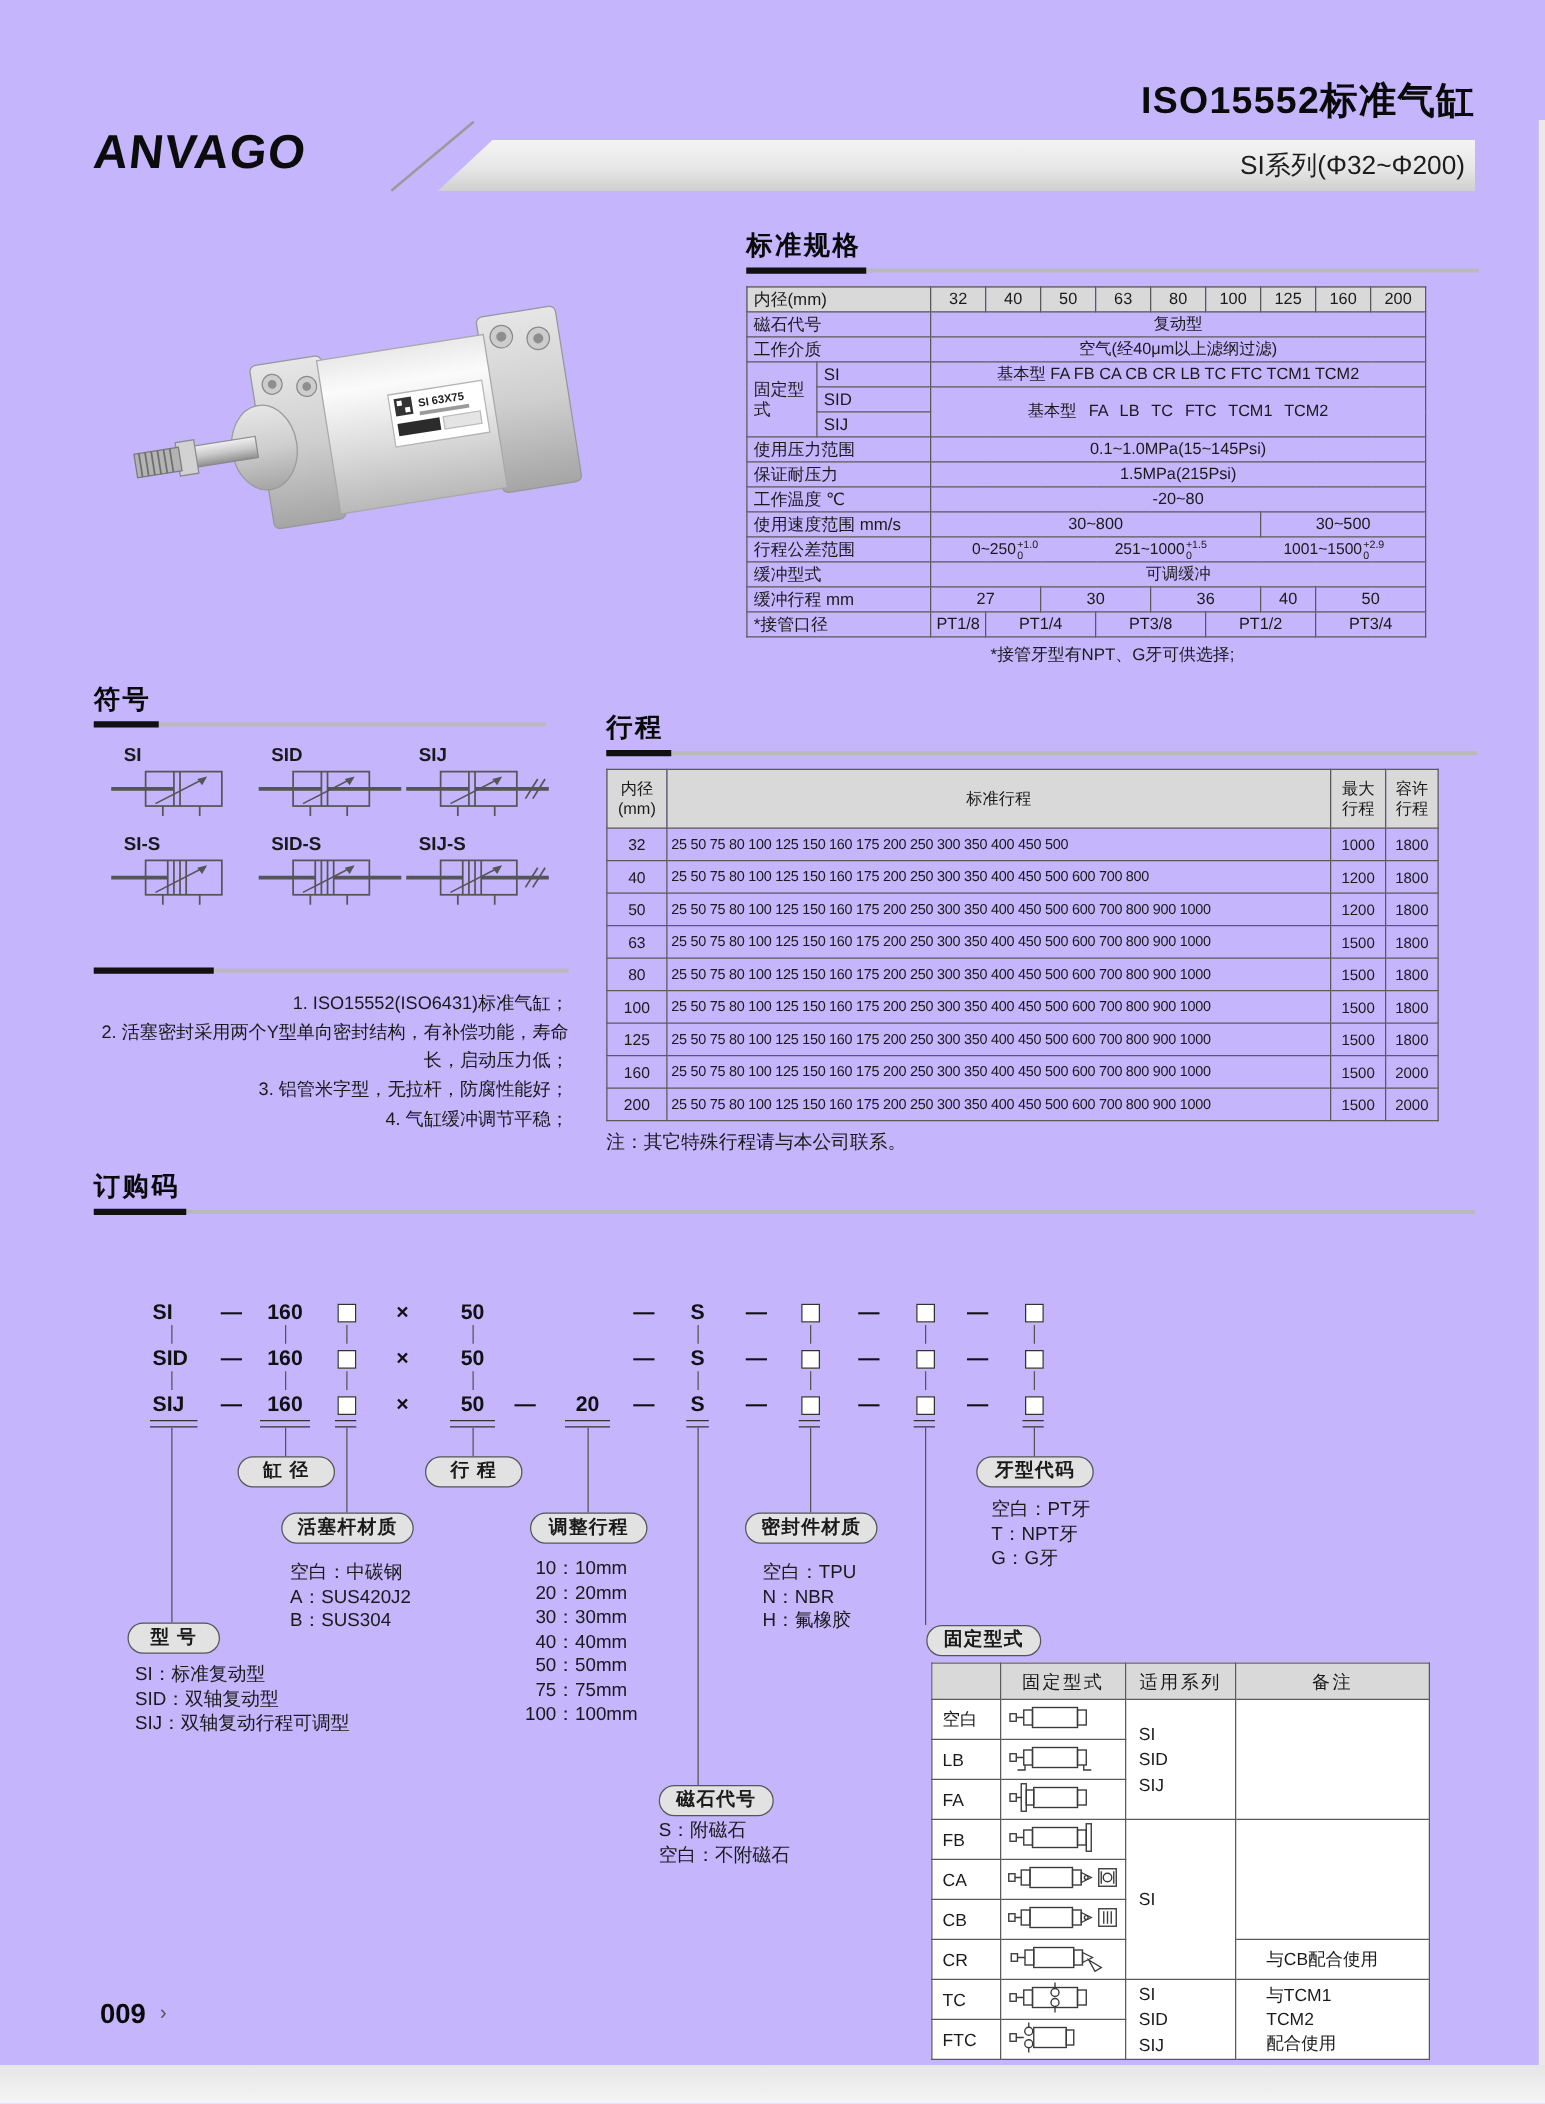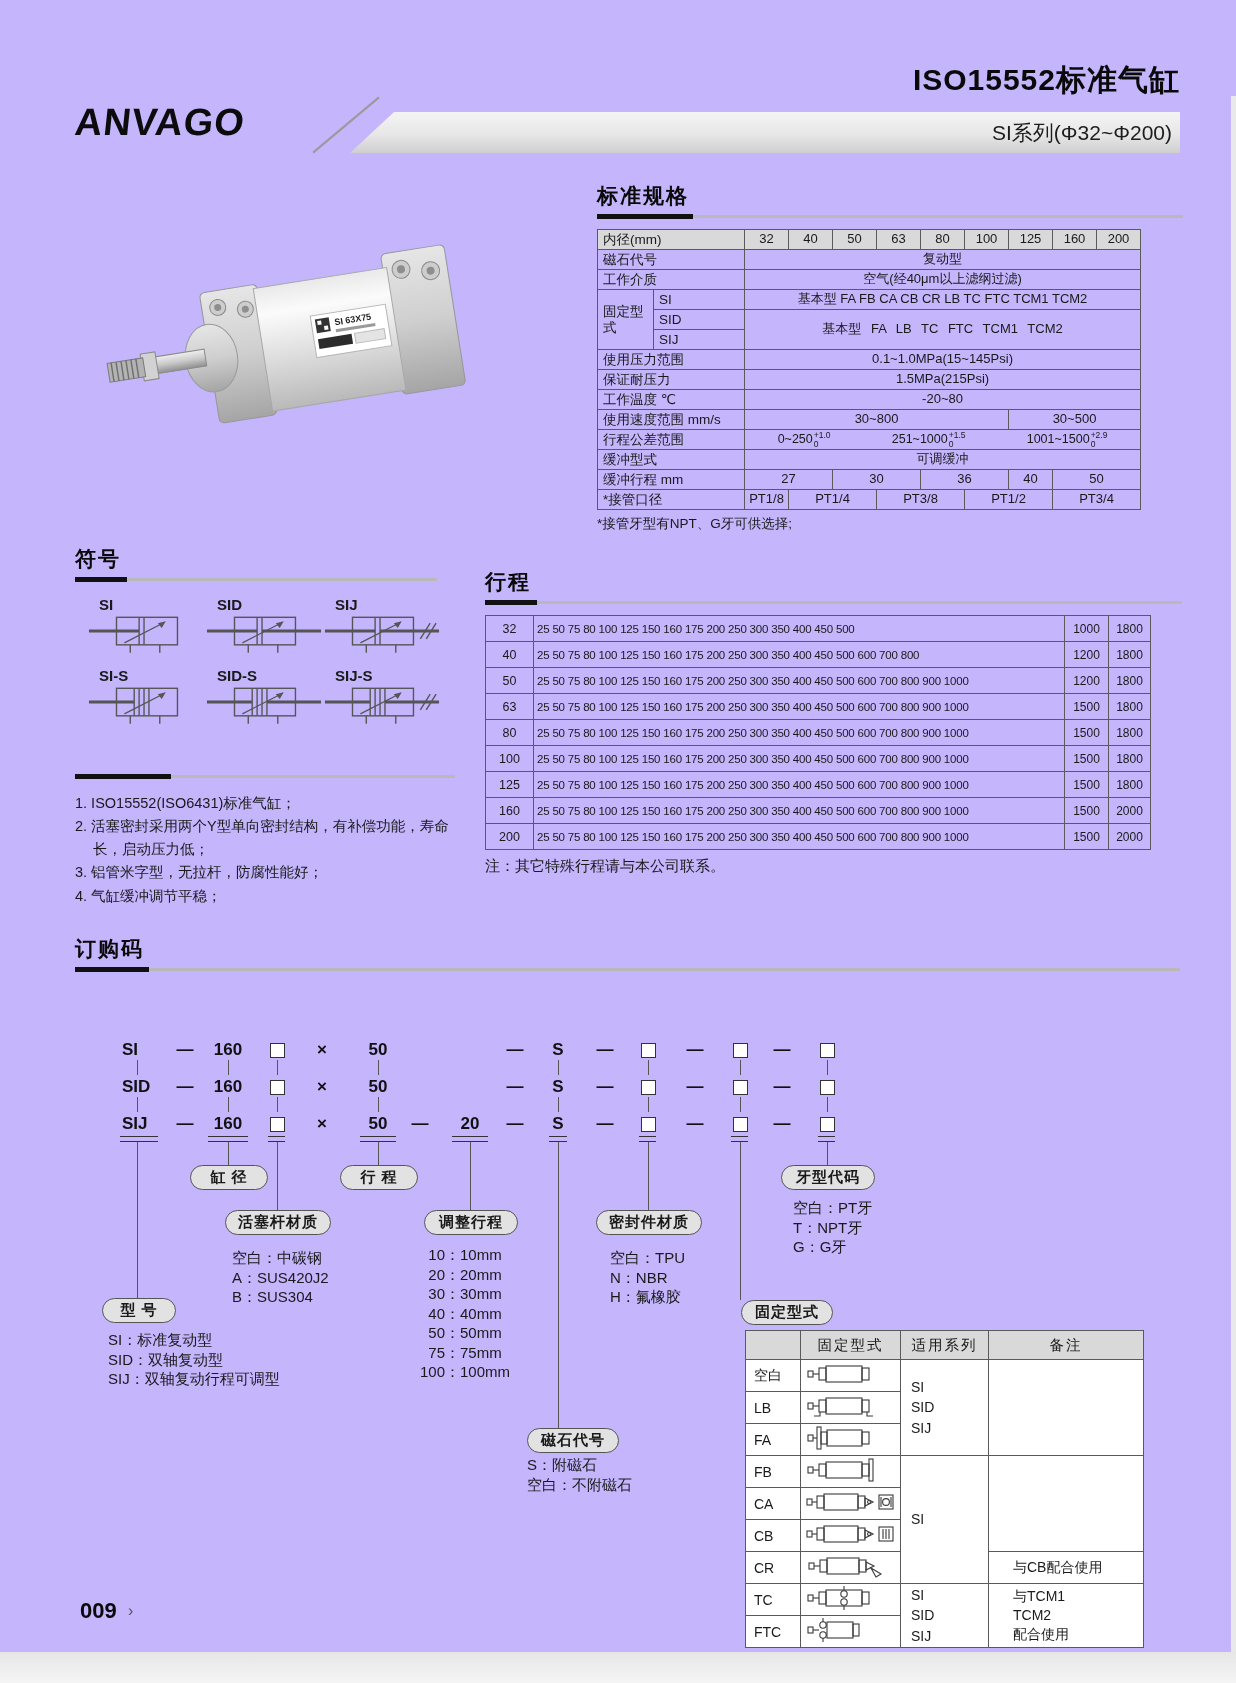--- a/index.html
+++ b/index.html
@@ -21,39 +21,39 @@
   
   .spec-wrap{position:absolute;left:597px;top:182px;width:586px;}
   table.spec{border-collapse:collapse;table-layout:fixed;width:543px;margin-top:10px;font-size:13px;}
   table.spec td{border:1px solid #5a5a5a;text-align:center;height:19px;padding:0 2px;line-height:1.15;overflow:hidden;}
   table.spec td.lbl{text-align:left;padding-left:5px;font-size:13.5px;}
   table.spec tr.gray td{background:#d9d9d9;}
   table.spec td.ws{word-spacing:6px;}
   .tolcell{display:flex;justify-content:space-around;align-items:center;}
   .tolgrp{display:inline-flex;align-items:center;font-size:12.5px;}
   .tolstack{display:inline-flex;flex-direction:column;font-size:8.5px;line-height:1.05;margin-left:1px;text-align:left;}
-  .spec-note{margin-top:5px;font-size:13.5px;}
+  .spec-note{margin-top:5px;font-size:13.5px;text-align:center;}
   
   .sym-wrap{position:absolute;left:75px;top:545px;width:362px;}
   .symgrid{position:relative;margin-top:14px;margin-left:12px;display:grid;grid-template-columns:118px 118px 118px;row-gap:10px;}
   .symcell .symlab{font-size:15px;font-weight:bold;padding-left:12px;}
   .symcell svg{display:block;}
   .sym-stroke{stroke:#555;fill:none;stroke-width:1.4;}
   
   .stroke-wrap{position:absolute;left:485px;top:568px;width:697px;}
   table.stroke{border-collapse:collapse;table-layout:fixed;width:665px;margin-top:10px;}
   table.stroke td{border:1px solid #5a5a5a;overflow:hidden;}
   table.stroke td.hd{background:#d9d9d9;text-align:center;font-size:13px;white-space:pre-line;line-height:1.25;height:44px;vertical-align:middle;}
   table.stroke td.bore{text-align:center;font-size:12.5px;height:23px;}
   table.stroke td.std{font-size:11.5px;letter-spacing:-0.2px;white-space:nowrap;padding-left:3px;}
   table.stroke td.num{text-align:center;font-size:12px;}
   .stroke-note{margin-top:7px;font-size:15px;}
   
   .feat-wrap{position:absolute;left:75px;top:770px;width:380px;}
-  .feat-list{margin-top:13px;font-size:14.5px;line-height:1.55;}
+  .feat-list{margin-top:13px;font-size:14.5px;line-height:1.55;text-align:right;}
   .feat-list div{padding-left:18px;text-indent:-18px;margin-bottom:1px;}
   
   .order-title{position:absolute;left:75px;top:935px;width:1105px;}
   .code-item{position:absolute;font-size:17px;font-weight:bold;text-align:center;color:#111;}
   .code-box{position:absolute;width:13px;height:13px;border:1.6px solid #333;background:#fff;}
   .vline{position:absolute;width:1px;background:#555;}
   .dmark{position:absolute;height:4px;border-top:1.6px solid #333;border-bottom:1.6px solid #333;}
   .pill{position:absolute;background:#e2e2e2;border:1.6px solid #555;border-radius:13px;height:23px;
         line-height:22px;text-align:center;font-size:15px;font-weight:bold;letter-spacing:1px;z-index:2;}
   .olist{position:absolute;font-size:15px;color:#1a1a1a;}
@@ -382,20 +382,29 @@
         <span class="blk" style="width:52px;"></span>
       </div>
     <table class="stroke">
       <colgroup>
           <col style="width:48px">
           <col style="width:531px">
           <col style="width:44px">
           <col style="width:42px">
         </colgroup>
       <tbody>
+          <tr>
+        <td class="hd">内径
+(mm)</td>
+        <td class="hd">标准行程</td>
+        <td class="hd">最大
+行程</td>
+        <td class="hd">容许
+行程</td>
+      </tr>
       <tr>
             <td class="bore">32</td>
             <td class="std">25 50 75 80 100 125 150 160 175 200 250 300 350 400 450 500</td>
             <td class="num">1000</td>
             <td class="num">1800</td>
           </tr>
       <tr>
             <td class="bore">40</td>
             <td class="std">25 50 75 80 100 125 150 160 175 200 250 300 350 400 450 500 600 700 800</td>
             <td class="num">1200</td>

